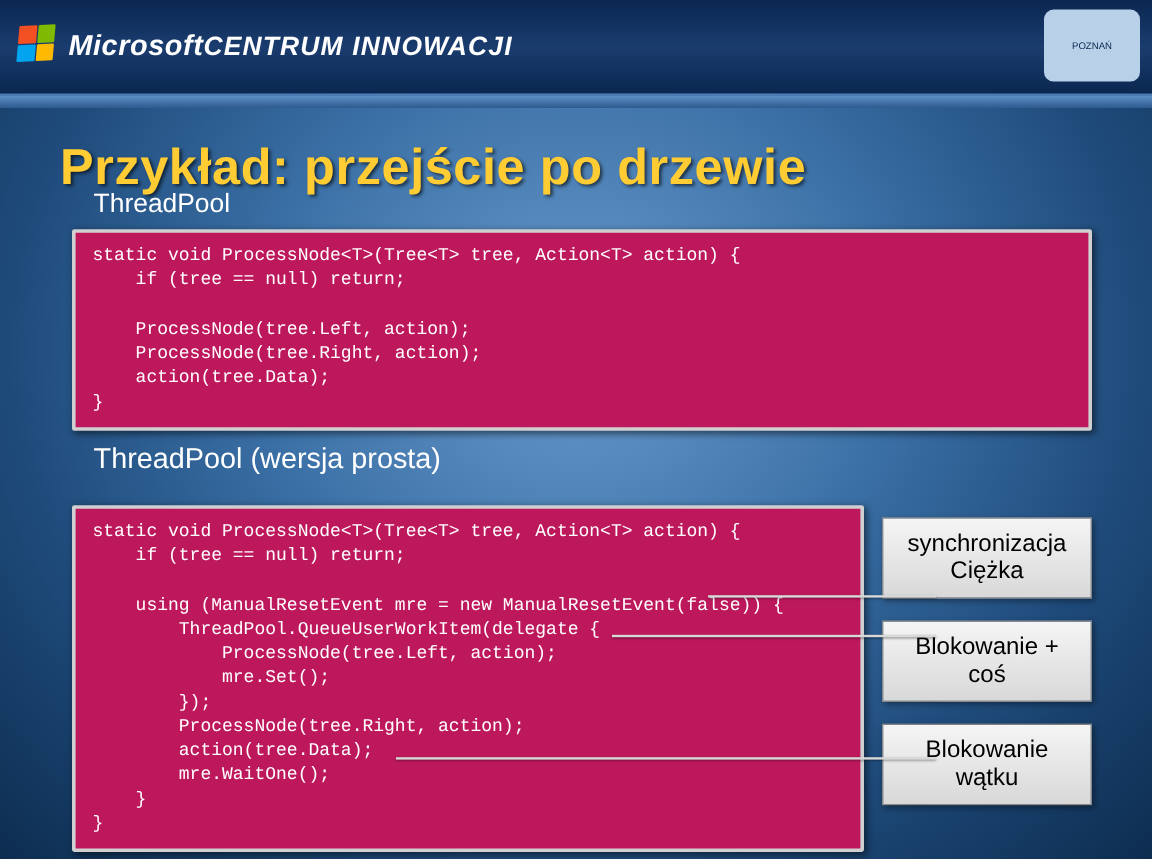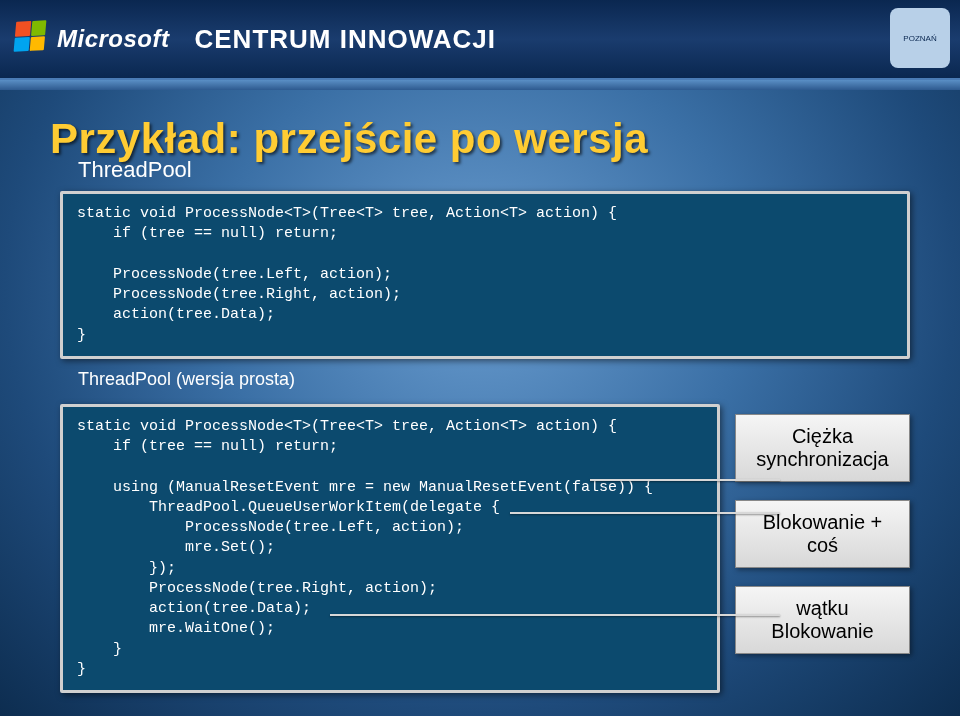--- a/index.html
+++ b/index.html
@@ -46,35 +46,35 @@
   .fy { background: #ffb900; }
   .ms-text {
     color: #fff;
     font-size: 24px;
     font-weight: bold;
     font-style: italic;
     letter-spacing: 0.5px;
   }
   .center-title {
     color: #fff;
-    font-size: 26px;
+    font-size: 22px;
     font-weight: bold;
     letter-spacing: 1px;
-    margin-left: 25px;
     font-family: Impact, Arial, sans-serif;
+    font-style: italic;
   }
   .right-logos {
     position: absolute;
     right: 10px;
     top: 8px;
     display: flex;
     gap: 8px;
   }
   .badge {
-    width: 60px;
+    width: 80px;
     height: 60px;
     background: #b8d0e8;
     border-radius: 8px;
     display: flex;
     align-items: center;
     justify-content: center;
     font-size: 8px;
     color: #0a2750;
     text-align: center;
     padding: 4px;
@@ -96,38 +96,38 @@
     letter-spacing: 0.5px;
   }
   .subtitle {
     font-size: 22px;
     color: #fff;
     margin-left: 28px;
     margin-top: -8px;
     margin-bottom: 8px;
   }
   .code-box {
-    background: #0c4a6e;
+    background: #be185d;
     border: 3px solid #d0d0d0;
     border-radius: 2px;
     padding: 10px 14px;
     color: #fff;
     font-family: Consolas, 'Courier New', monospace;
     font-size: 15px;
     line-height: 1.35;
     white-space: pre;
     margin-bottom: 10px;
     margin-left: 10px;
     box-shadow: 2px 2px 6px rgba(0,0,0,0.5);
   }
   .code-box.second { width: 700px; position: relative; }
   .section-label {
-    font-size: 18px;
-    color: #fff;
-    margin: 8px 0 14px 28px;
+    font-size: 24px;
+    color: #fff;
+    margin: 8px 0 24px 28px;
   }
   .side-row { display: flex; align-items: flex-start; }
   .callouts {
     margin-left: 15px;
     margin-top: 10px;
     display: flex;
     flex-direction: column;
     gap: 18px;
   }
   .callout {
@@ -164,21 +164,21 @@
     <span class="ms-text">Microsoft</span>
   </div>
   <span class="center-title">CENTRUM INNOWACJI</span>
   <div class="right-logos">
     <div class="badge">POZNAŃ</div>
   </div>
 </div>
 <div class="blue-strip"></div>
 
 <div class="content">
-  <div class="slide-title">Przykład: przejście po wersja</div>
+  <div class="slide-title">Przykład: przejście po drzewie</div>
   <div class="subtitle">ThreadPool</div>
 
   <div class="code-box">static void ProcessNode&lt;T&gt;(Tree&lt;T&gt; tree, Action&lt;T&gt; action) {
     if (tree == null) return;
 
     ProcessNode(tree.Left, action);
     ProcessNode(tree.Right, action);
     action(tree.Data);
 }</div>
 
@@ -198,23 +198,23 @@
         mre.WaitOne();
     }
 }</div>
 
     <div class="connector" style="top:75px; left:540px; width:190px;"></div>
     <div class="connector" style="top:108px; left:460px; width:270px;"></div>
     <div class="connector" style="top:210px; left:280px; width:450px;"></div>
 
     <div class="callouts">
       <div class="callout">
+        <div>synchronizacja</div>
         <div>Ciężka</div>
-        <div>synchronizacja</div>
       </div>
       <div class="callout">Blokowanie + coś</div>
       <div class="callout">
+        <div>Blokowanie</div>
         <div>wątku</div>
-        <div>Blokowanie</div>
       </div>
     </div>
   </div>
 </div>
 
 </body></html>

